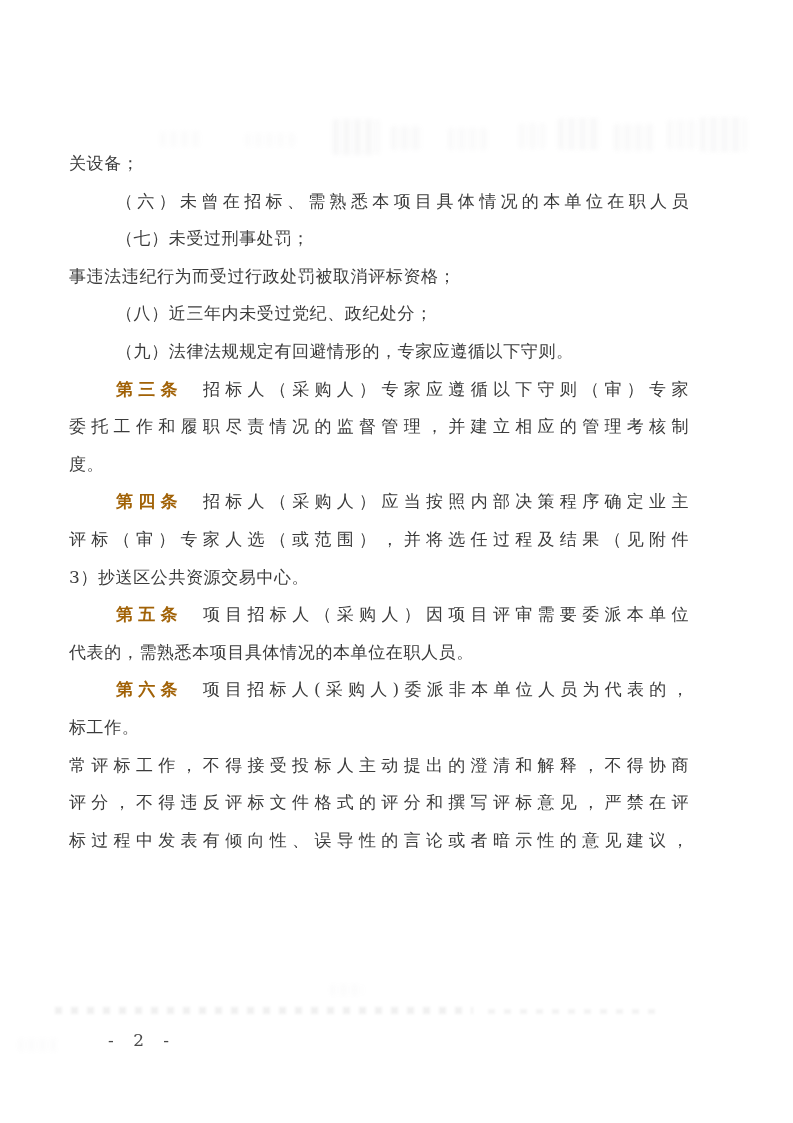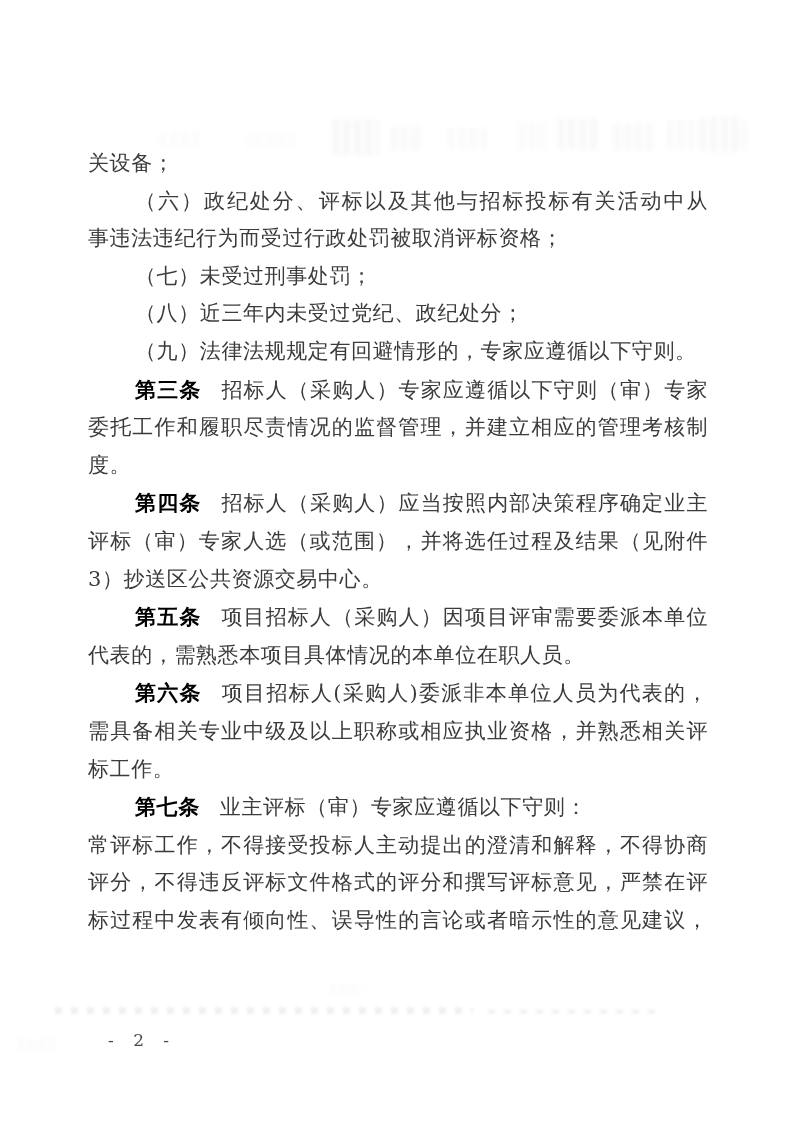--- a/index.html
+++ b/index.html
@@ -13,43 +13,43 @@
     height: 1123px;
     margin: 0 auto;
     background: #ffffff;
     overflow: hidden;
     font-family: "DejaVu Serif", "Liberation Serif", serif;
   }
 
   
   .doc {
     position: absolute;
-    left: 88px;
+    left: 69px;
     top: 145px;
     width: 620px;
-    font-size: 21px;
+    font-size: 17px;
     line-height: 37.6px;
     letter-spacing: 0.6px;
     color: #3b3b3b;
   }
   .line {
     text-align: justify;
     text-align-last: justify;
     min-height: 37.6px;
   }
   .line.last {
     text-align-last: auto;
   }
   .line.indent {
     padding-left: 47px;
   }
   .head {
     font-family: Liberation Sans, sans-serif;
     font-weight: 700;
-    color: #000000;
+    color: #a16207;
     margin-right: 20px;
   }
 
   
   .page-number {
     position: absolute;
     left: 108px;
     top: 1030px;
     font-size: 17px;
     letter-spacing: 7px;
@@ -98,27 +98,27 @@
   </div>
 
   <div class="streak" style="left:55px; top:1007px; width:418px; height:7px; opacity:.5;"></div>
   <div class="streak" style="left:488px; top:1009px; width:170px; height:5px; opacity:.4;"></div>
 
   <div class="doc">
       <div class="line last">
     <span class="body">关设备；</span>
   </div>
       <div class="line indent">
-    <span class="body">（六）政纪处分、评标以及其他与招标投标有关活动中从</span>
+    <span class="body">（六）未曾在招标、需熟悉本项目具体情况的本单位在职人员</span>
+  </div>
+      <div class="line indent last">
+    <span class="body">（七）未受过刑事处罚；</span>
   </div>
       <div class="line last">
     <span class="body">事违法违纪行为而受过行政处罚被取消评标资格；</span>
-  </div>
-      <div class="line indent last">
-    <span class="body">（七）未受过刑事处罚；</span>
   </div>
       <div class="line indent last">
     <span class="body">（八）近三年内未受过党纪、政纪处分；</span>
   </div>
       <div class="line indent last">
     <span class="body">（九）法律法规规定有回避情形的，专家应遵循以下守则。</span>
   </div>
       <div class="line indent">
     <span class="head">第三条</span><span class="body">招标人（采购人）专家应遵循以下守则（审）专家</span>
   </div>
@@ -139,28 +139,22 @@
   </div>
       <div class="line indent">
     <span class="head">第五条</span><span class="body">项目招标人（采购人）因项目评审需要委派本单位</span>
   </div>
       <div class="line last">
     <span class="body">代表的，需熟悉本项目具体情况的本单位在职人员。</span>
   </div>
       <div class="line indent">
     <span class="head">第六条</span><span class="body">项目招标人(采购人)委派非本单位人员为代表的，</span>
   </div>
-      <div class="line">
-    <span class="body">需具备相关专业中级及以上职称或相应执业资格，并熟悉相关评</span>
-  </div>
       <div class="line last">
     <span class="body">标工作。</span>
-  </div>
-      <div class="line indent last">
-    <span class="head">第七条</span><span class="body">业主评标（审）专家应遵循以下守则：</span>
   </div>
       <div class="line">
     <span class="body">常评标工作，不得接受投标人主动提出的澄清和解释，不得协商</span>
   </div>
       <div class="line">
     <span class="body">评分，不得违反评标文件格式的评分和撰写评标意见，严禁在评</span>
   </div>
       <div class="line">
     <span class="body">标过程中发表有倾向性、误导性的言论或者暗示性的意见建议，</span>
   </div>

